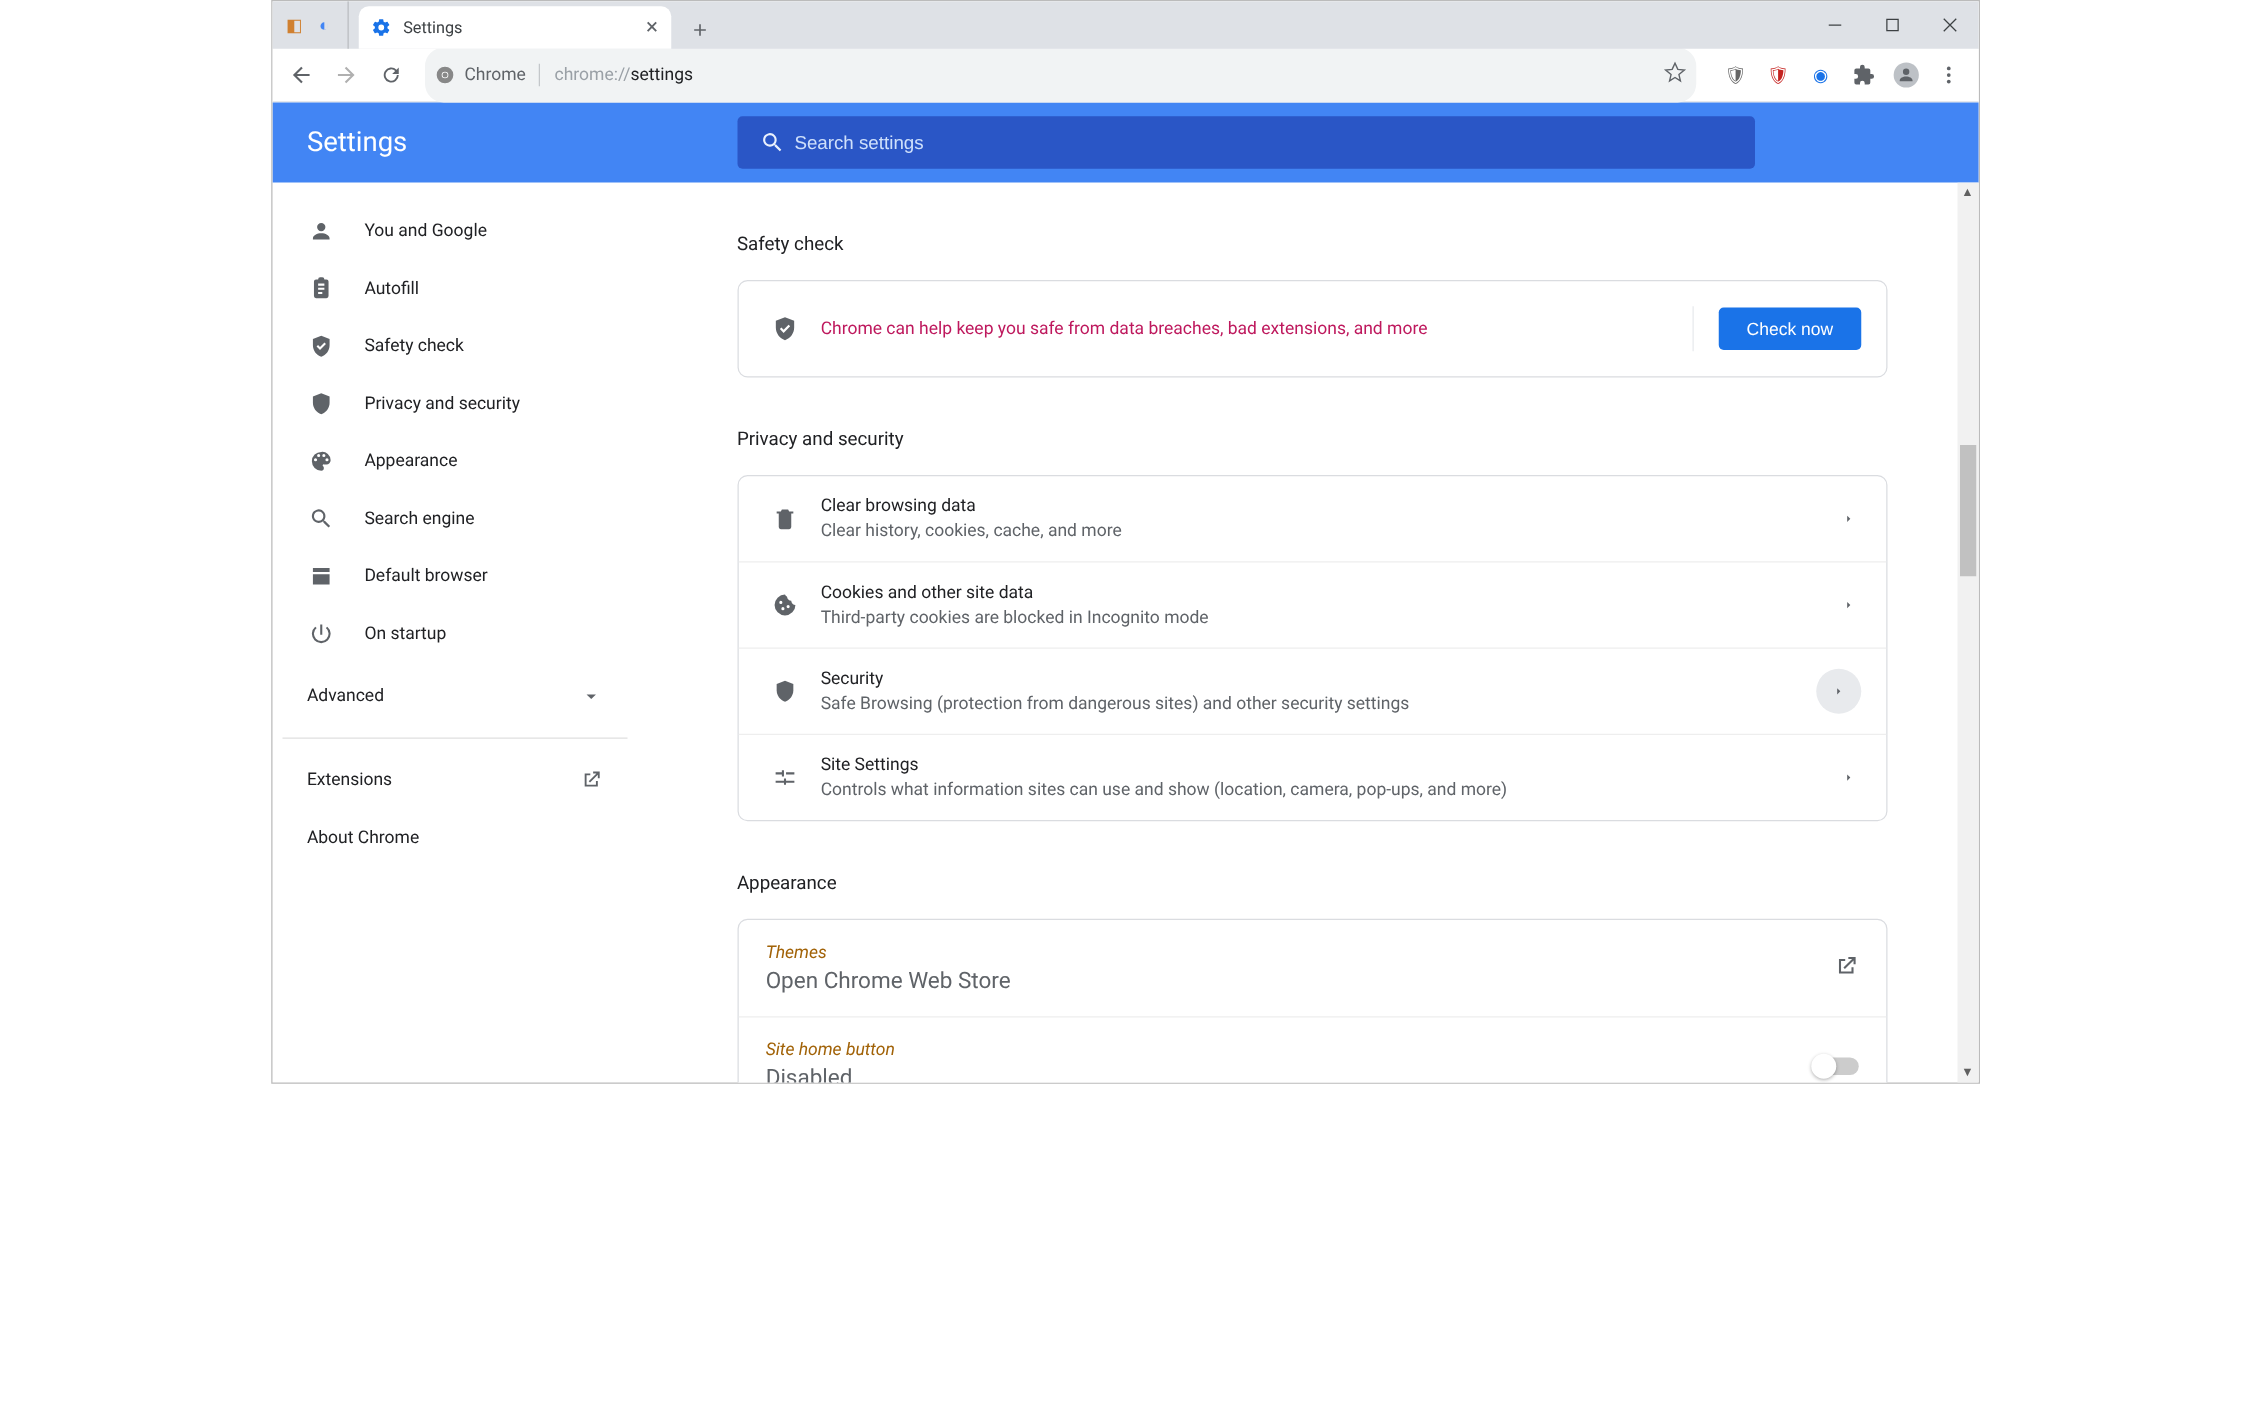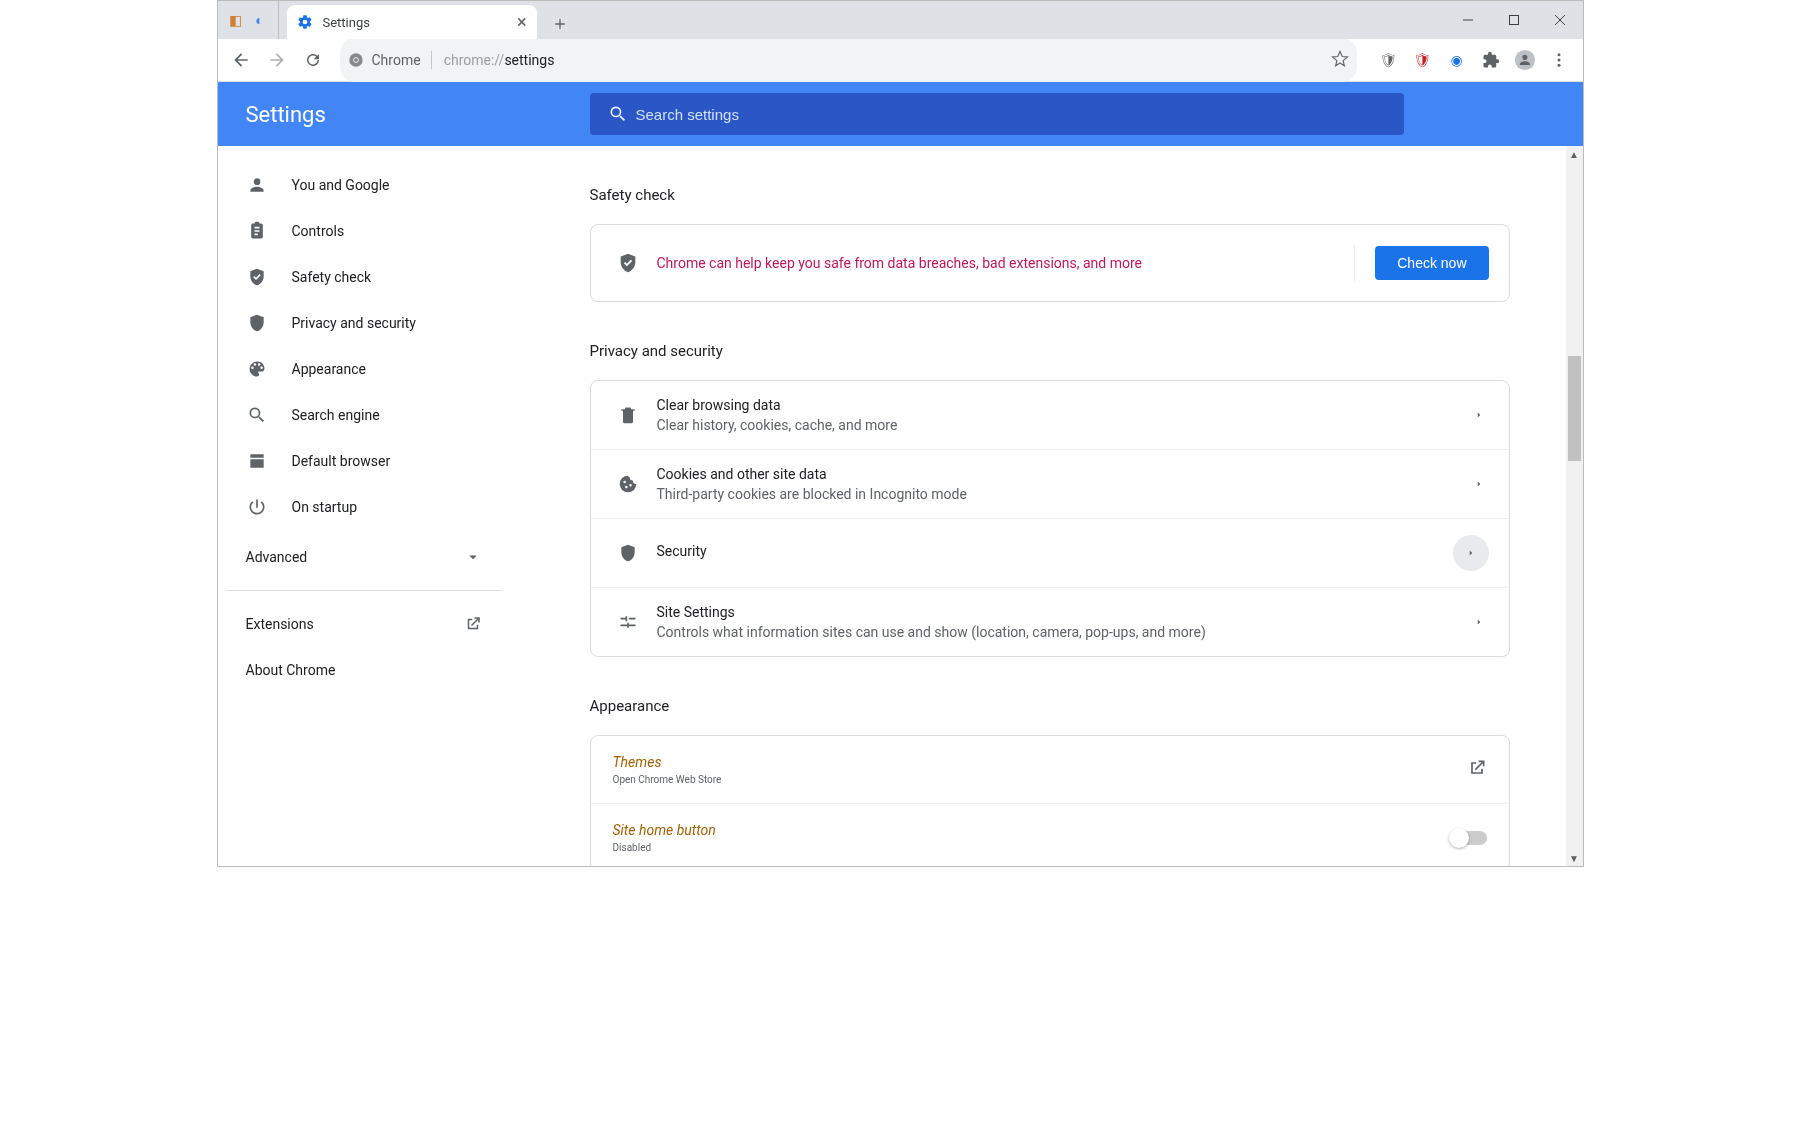--- a/index.html
+++ b/index.html
@@ -84,21 +84,21 @@
   .list .row .body{flex:1;}
   .list .row .body .t{font-size:14px;color:#202124;margin-bottom:4px;}
   .list .row .body .s{font-size:14px;color:var(--text2);}
   .list .row .arrow{width:20px;height:20px;display:flex;align-items:center;justify-content:center;color:#5f6368;}
   .list .row .arrow.hover{background:#e8eaed;border-radius:50%;width:36px;height:36px;}
 
   .appearance .row2{display:flex;align-items:center;padding:18px 22px;border-top:1px solid #eee;}
   .appearance .row2:first-child{border-top:0;}
   .appearance .row2 .body{flex:1;}
   .appearance .row2 .body .t{font-size:14px;color:#a16207;margin-bottom:4px;font-style:italic;}
-  .appearance .row2 .body .s{font-size:10px;color:var(--text2);}
+  .appearance .row2 .body .s{font-size:18px;color:var(--text2);}
   .appearance .open{color:#5f6368;}
   .toggle{width:36px;height:14px;background:#ccc;border-radius:7px;position:relative;}
   .toggle::after{content:'';position:absolute;left:-2px;top:-3px;width:20px;height:20px;background:#fff;border-radius:50%;box-shadow:0 1px 3px rgba(0,0,0,.3);}
 
   
   .right-scroll{position:absolute;right:0;top:0;width:17px;height:100%;background:#f1f1f1;}
   .right-scroll .thumb{position:absolute;left:2px;width:13px;background:#c1c1c1;border-radius:0;}
   .right-scroll .arrow{position:absolute;left:0;width:17px;height:17px;display:flex;align-items:center;justify-content:center;color:#606060;font-size:10px;}
 
   svg{flex-shrink:0;}
@@ -289,21 +289,21 @@
           </svg>
         </span>
         <span>You and Google</span>
       </div>
     <div class="item">
         <span class="ic">
           <svg width="20" height="20" viewBox="0 0 24 24">
             <use href="#i-clipboard"></use>
           </svg>
         </span>
-        <span>Controls</span>
+        <span>Autofill</span>
       </div>
     <div class="item">
         <span class="ic">
           <svg width="20" height="20" viewBox="0 0 24 24">
             <use href="#i-shield-check"></use>
           </svg>
         </span>
         <span>Safety check</span>
       </div>
     <div class="item">
@@ -413,20 +413,21 @@
             </span>
         </div>
         <div class="row">
           <span class="ic">
               <svg width="20" height="20" viewBox="0 0 24 24">
                 <use href="#i-shield"></use>
               </svg>
             </span>
           <div class="body">
               <div class="t">Security</div>
+              <div class="s">Safe Browsing (protection from dangerous sites) and other security settings</div>
             </div>
           <span class="arrow hover">
               <svg width="10" height="10" viewBox="0 0 24 24">
                 <use href="#i-caret"></use>
               </svg>
             </span>
         </div>
         <div class="row">
           <span class="ic">
               <svg width="20" height="20" viewBox="0 0 24 24">

